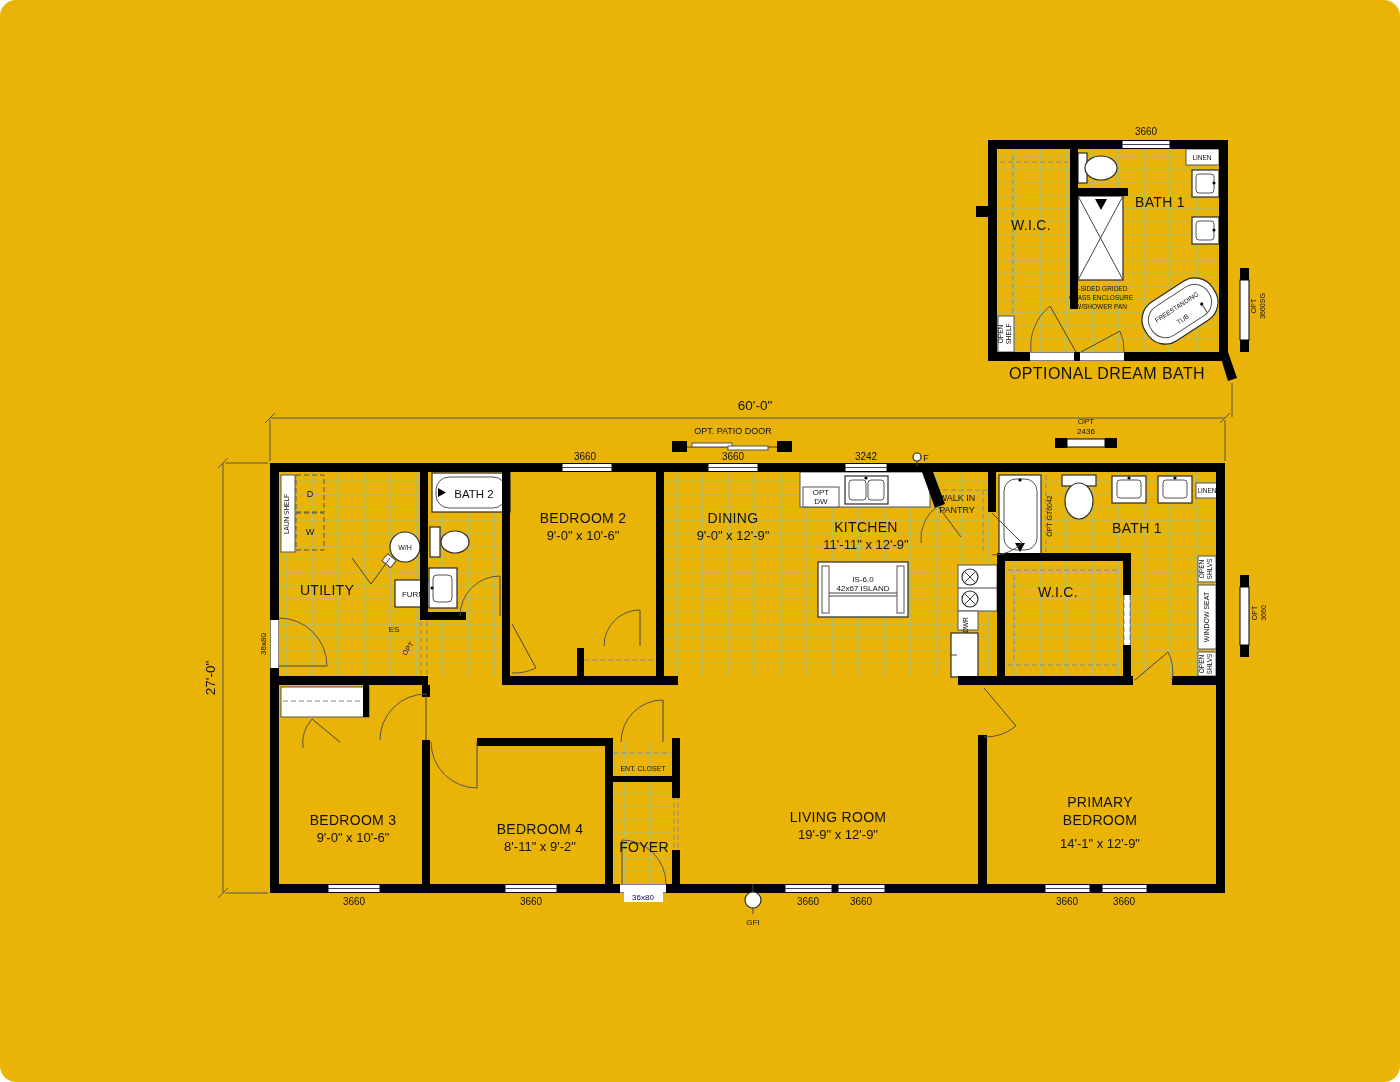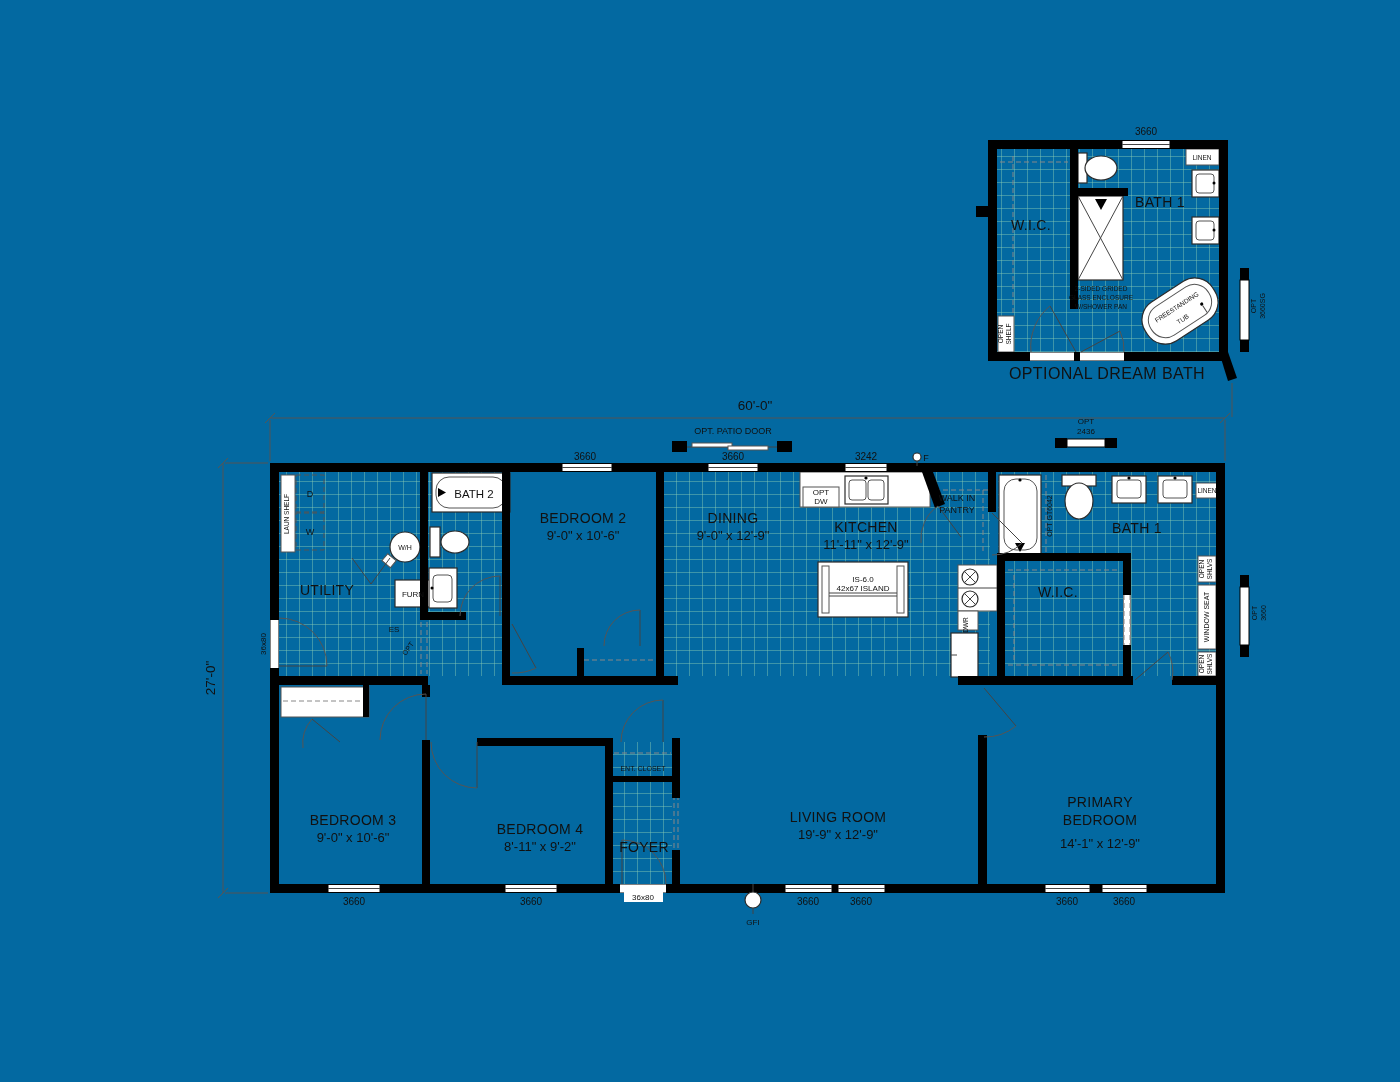--- a/index.html
+++ b/index.html
@@ -1,17 +1,17 @@
 <!DOCTYPE html>
 <html><head>
 <meta charset="utf-8">
 <style>
   html,body{margin:0;padding:0;background:#ffffff;}
-  .stage{position:relative;width:1400px;height:1082px;background:#0369a1;overflow:hidden;
-         font-family:"Liberation Sans", sans-serif;}
+  .stage{position:relative;width:1400px;height:1082px;background:#eab308;overflow:hidden;
+         font-family:"Liberation Sans", sans-serif;border-radius:16px;}
   svg{display:block;}
   text{fill:#111;font-family:"Liberation Sans", sans-serif;}
   .room{font-size:14px;text-anchor:middle;letter-spacing:.3px;}
   .size{font-size:13px;text-anchor:middle;}
   .dim{font-size:10px;text-anchor:middle;}
   .dimbig{font-size:13.5px;text-anchor:middle;}
   .small{font-size:9px;text-anchor:middle;}
   .t8{font-size:8px;text-anchor:middle;}
   .tiny{font-size:7px;text-anchor:middle;}
   .t65{font-size:6.5px;text-anchor:middle;}

